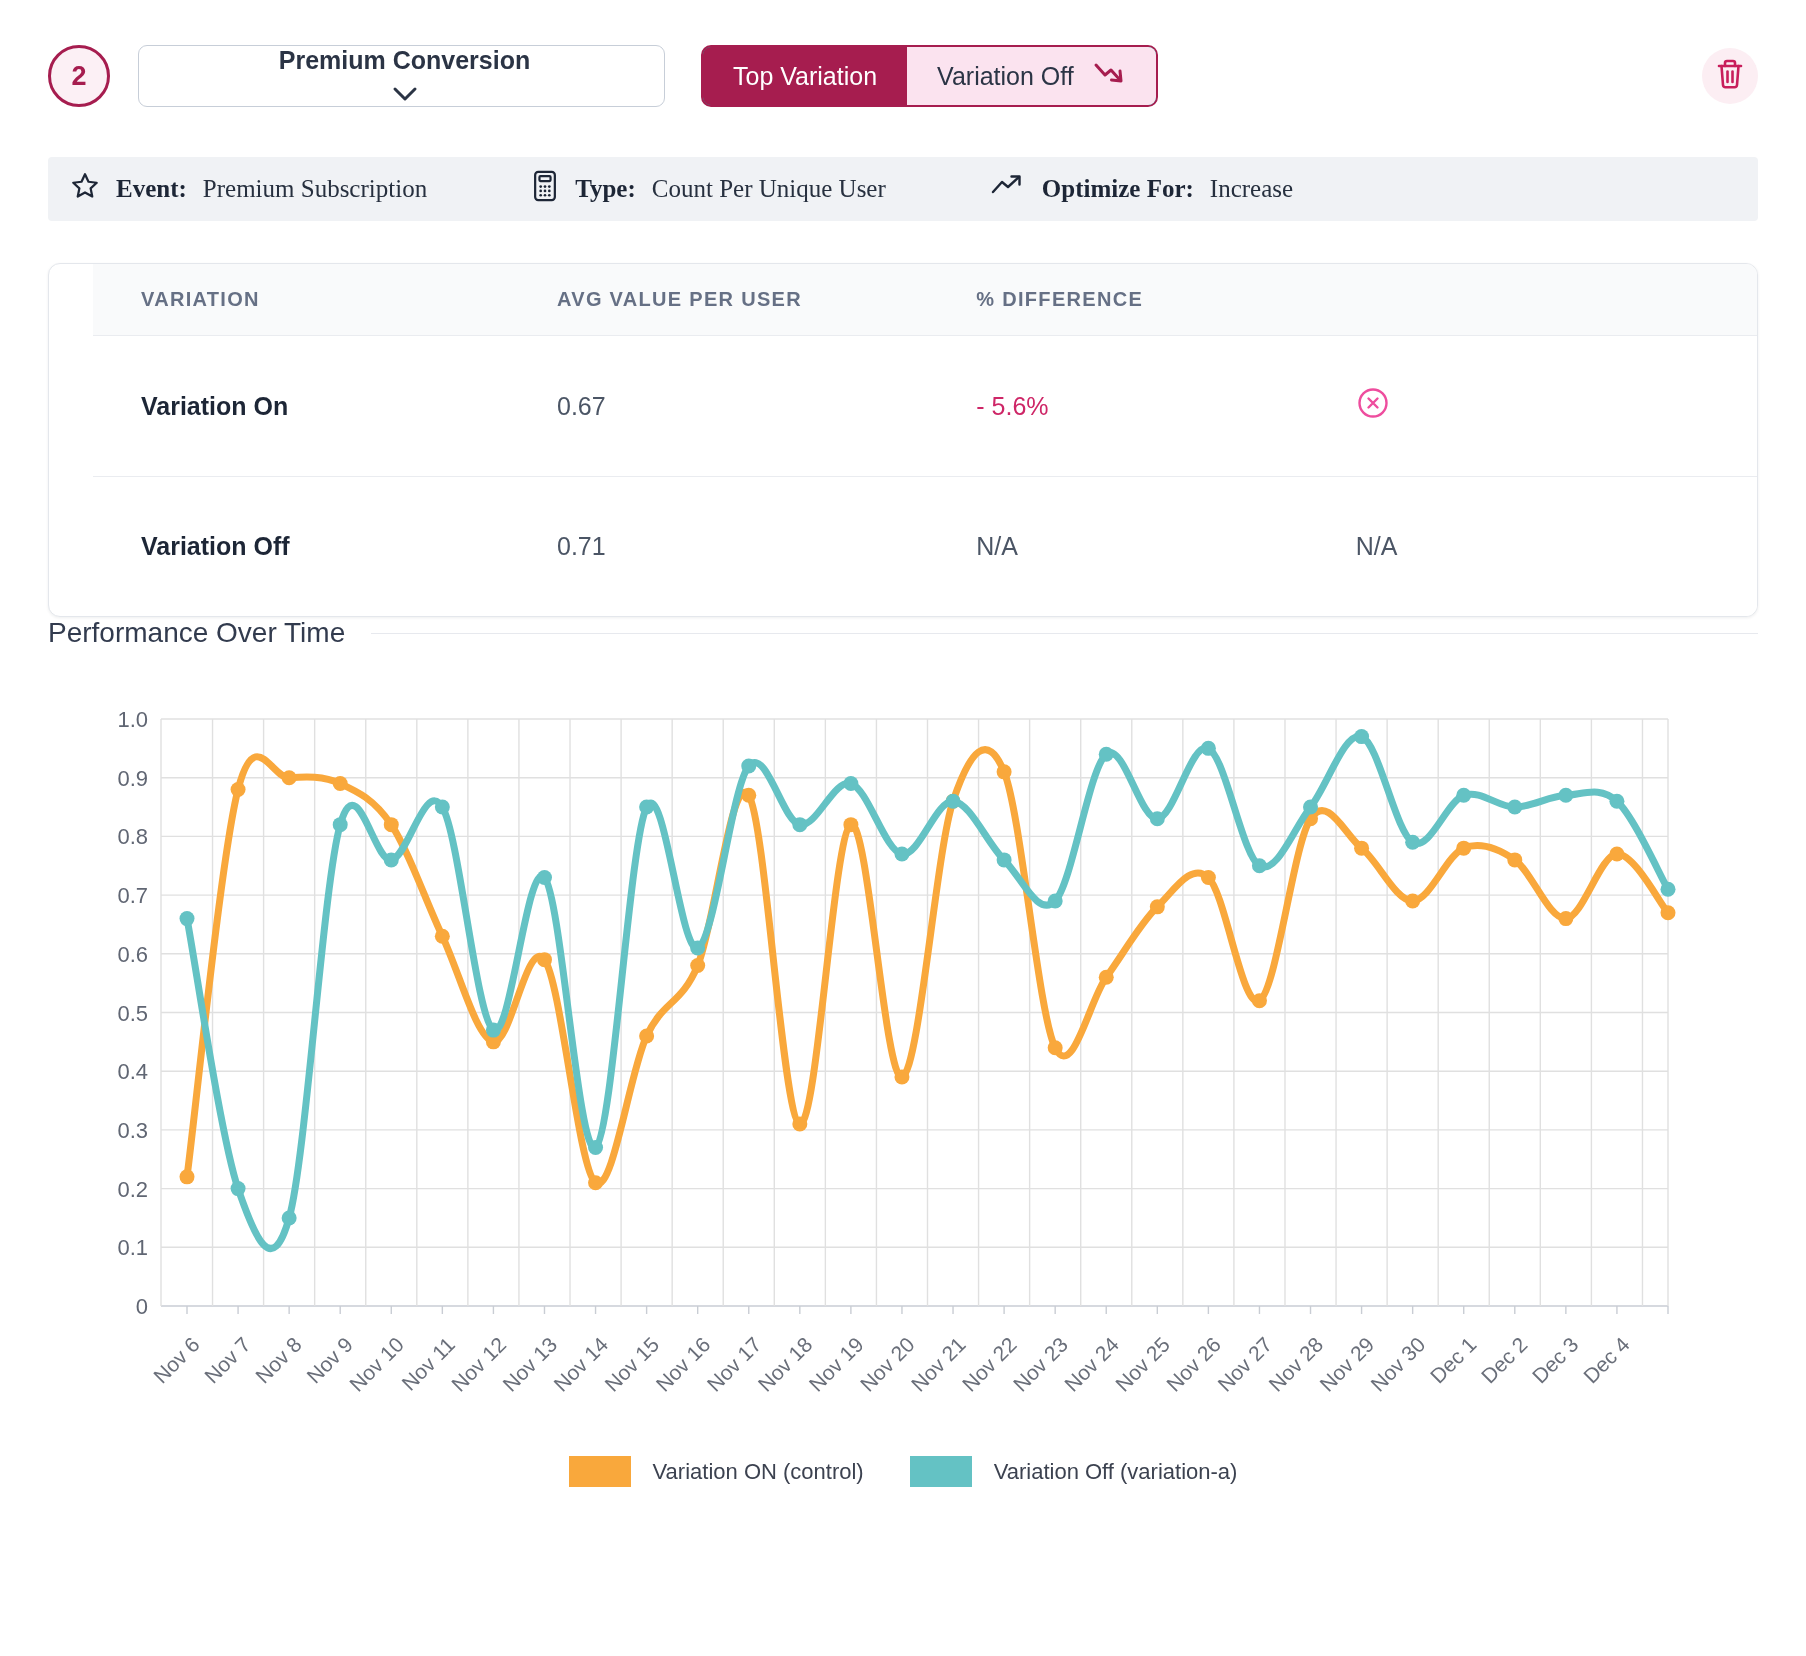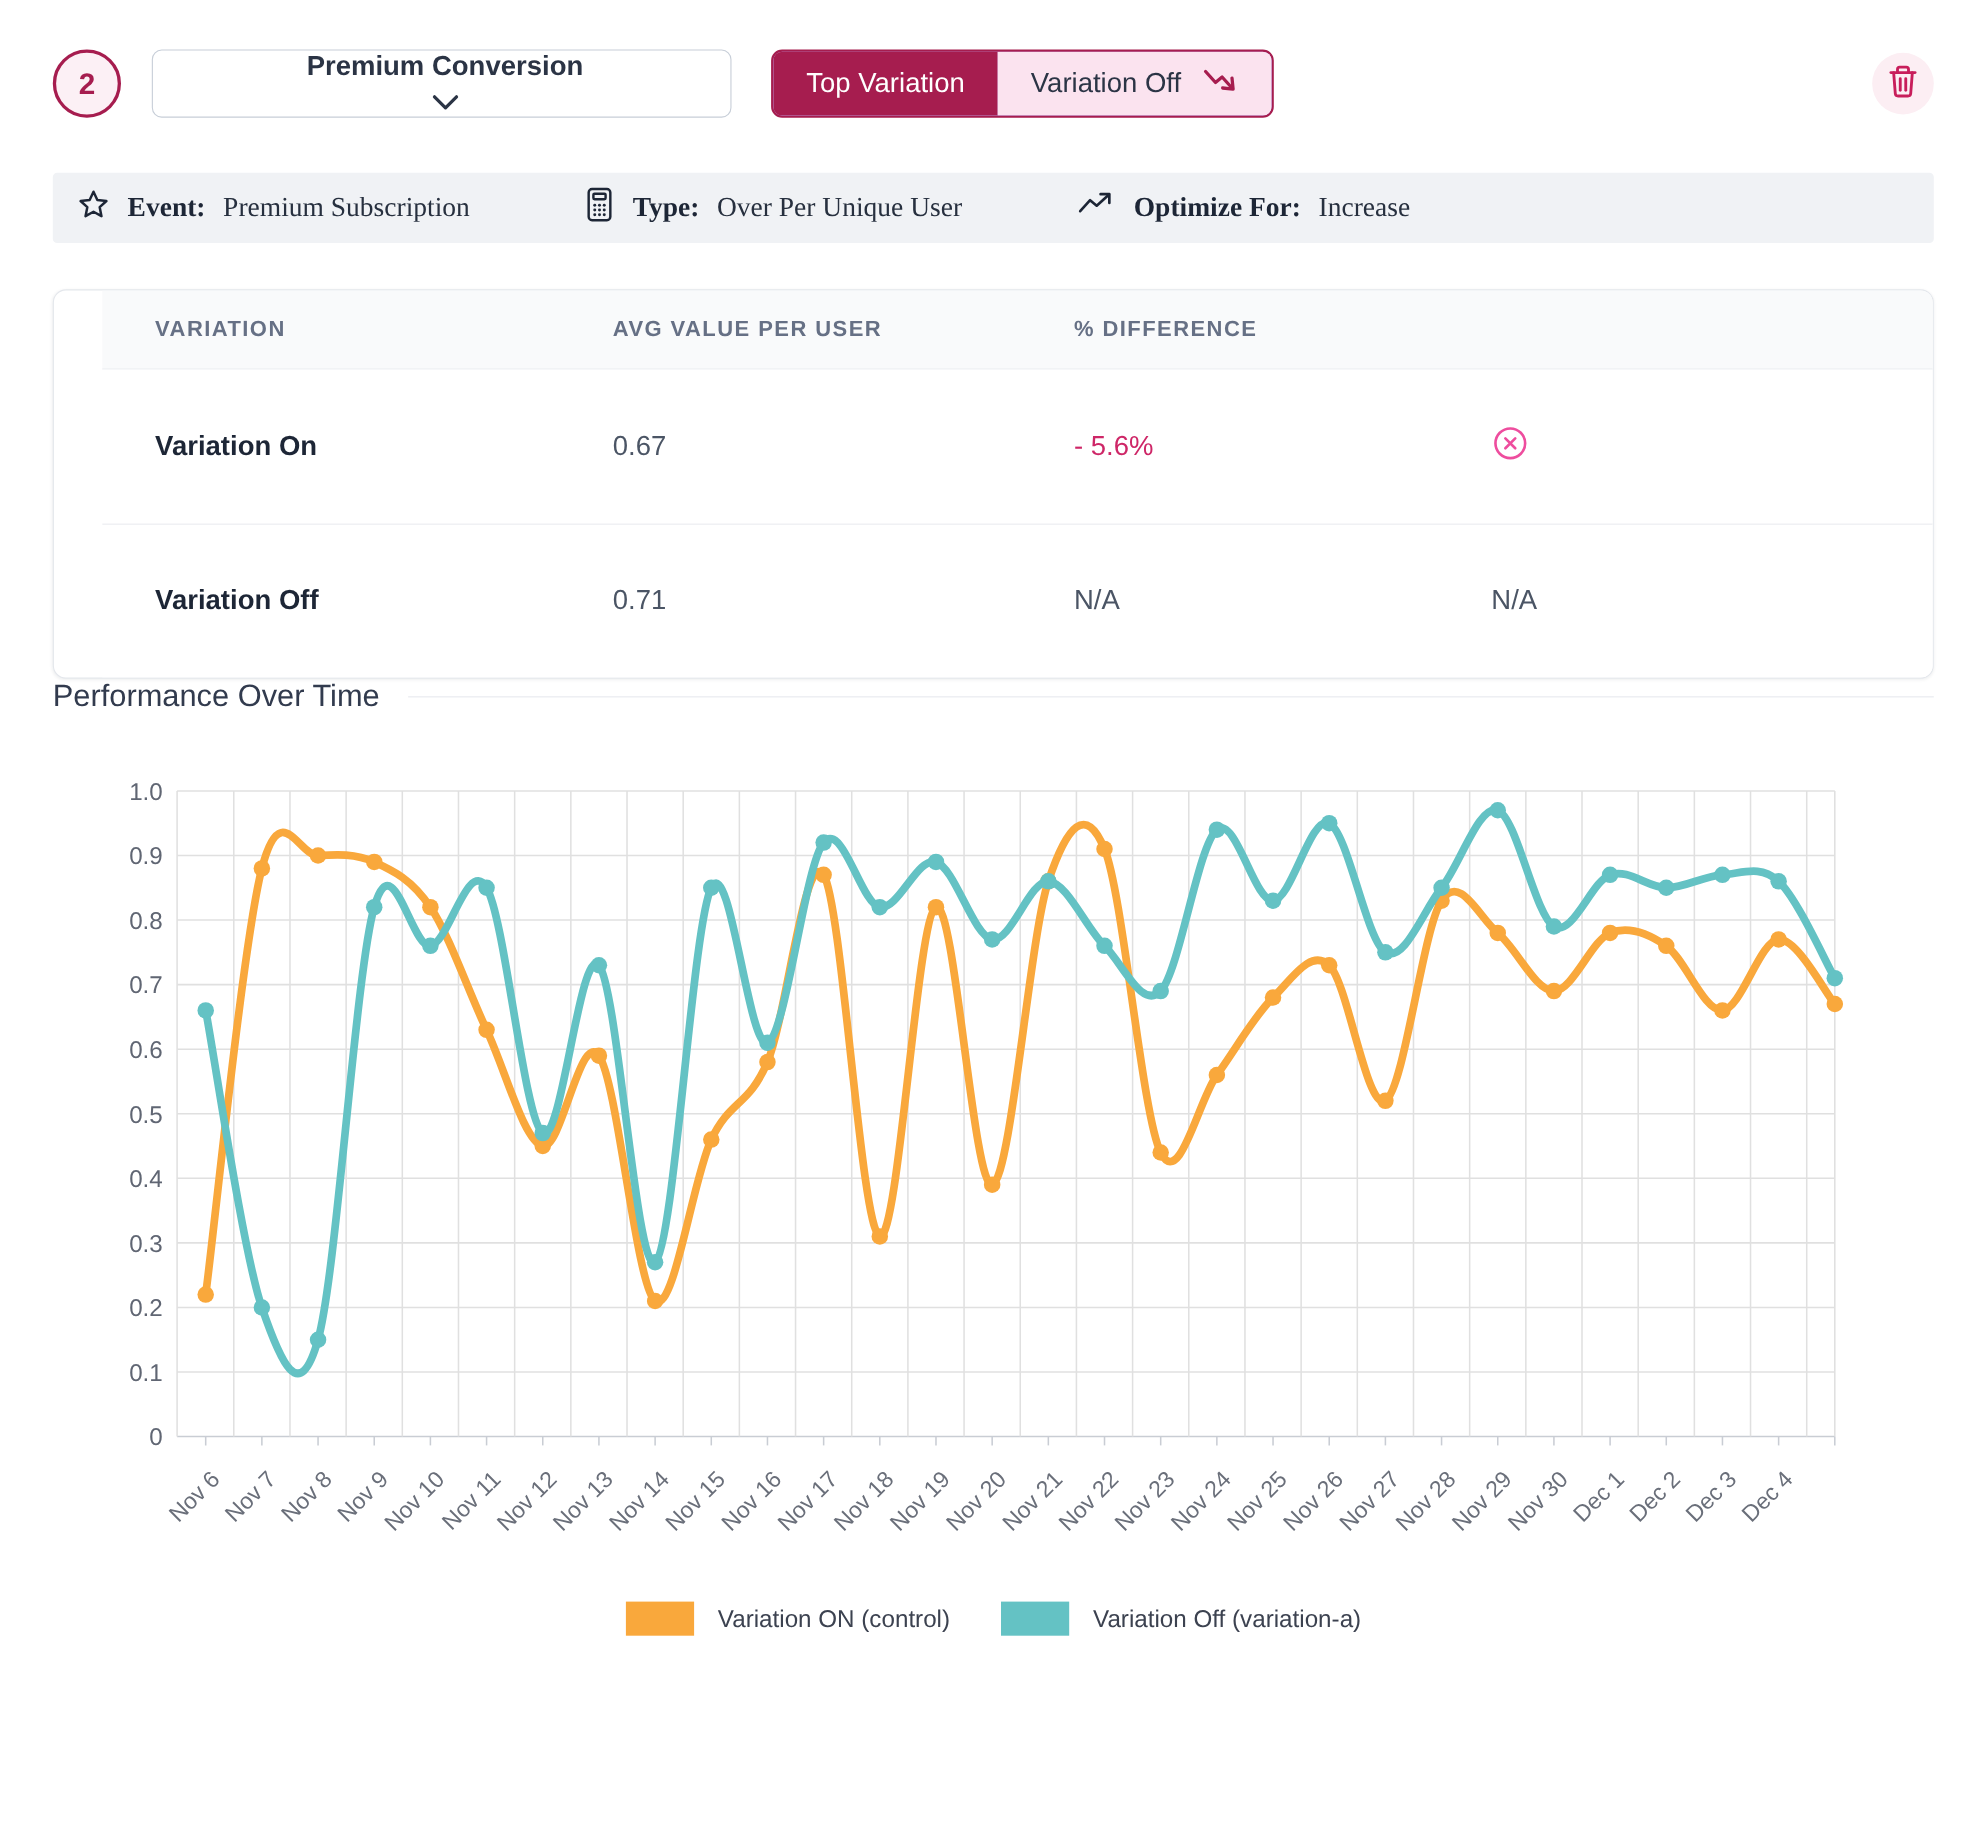--- a/index.html
+++ b/index.html
@@ -22,21 +22,21 @@
   }
   .metric-select {
     margin-left:28px; width:527px; height:62px;
     border:1px solid #c7ced8; border-radius:9px; background:#fff;
     display:flex; align-items:center; justify-content:space-between;
     padding:0 24px 0 30px; cursor:pointer;flex-direction:column;
   }
   .metric-select .val { font-size:25px; font-weight:bold; color:#2b3445; }
   .seg-toggle {
     margin-left:36px; height:62px; display:flex; align-items:stretch;
-    border:2px solid #a61d4f; border-radius:10px; overflow:hidden; background:#c4b5fd;
+    border:2px solid #a61d4f; border-radius:10px; overflow:hidden; background:#14b8a6;
   }
   .seg { display:flex; align-items:center; justify-content:center; font-size:25px; padding:0 30px; cursor:pointer; }
   .seg.active { background:#a61d4f; color:#fff; }
   .seg.inactive { background:#fbe3ef; color:#2b3445; gap:18px; }
   .trash-btn {
     margin-left:auto; width:56px; height:56px; border-radius:50%;
     background:#fceef3; display:flex; align-items:center; justify-content:center;
     cursor:pointer;
   }
 
@@ -149,21 +149,21 @@
             <circle cx="7.5" cy="17" r="1.1"></circle>
               <circle cx="11" cy="17" r="1.1"></circle>
               <circle cx="14.5" cy="17" r="1.1"></circle>
             <circle cx="7.5" cy="20.5" r="1.1"></circle>
               <circle cx="11" cy="20.5" r="1.1"></circle>
               <circle cx="14.5" cy="20.5" r="1.1"></circle>
           </g>
         </svg>
       </span>
       <b>Type:</b>
-      <span class="v">Over Per Unique User</span>
+      <span class="v">Count Per Unique User</span>
     </div>
     <div class="summary-item">
       <span>
         <svg width="36" height="26" viewBox="0 0 36 26">
           <path d="M3 19 L12 9 L18 14 L29 4" fill="none" stroke="#1d2636" stroke-width="2.4" stroke-linecap="round" stroke-linejoin="round"></path>
           <path d="M21.5 3.5 L29.5 3.5 L29.5 11.5" fill="none" stroke="#1d2636" stroke-width="2.4" stroke-linecap="round" stroke-linejoin="round"></path>
         </svg>
       </span>
       <b>Optimize For:</b>
       <span class="v">Increase</span>

